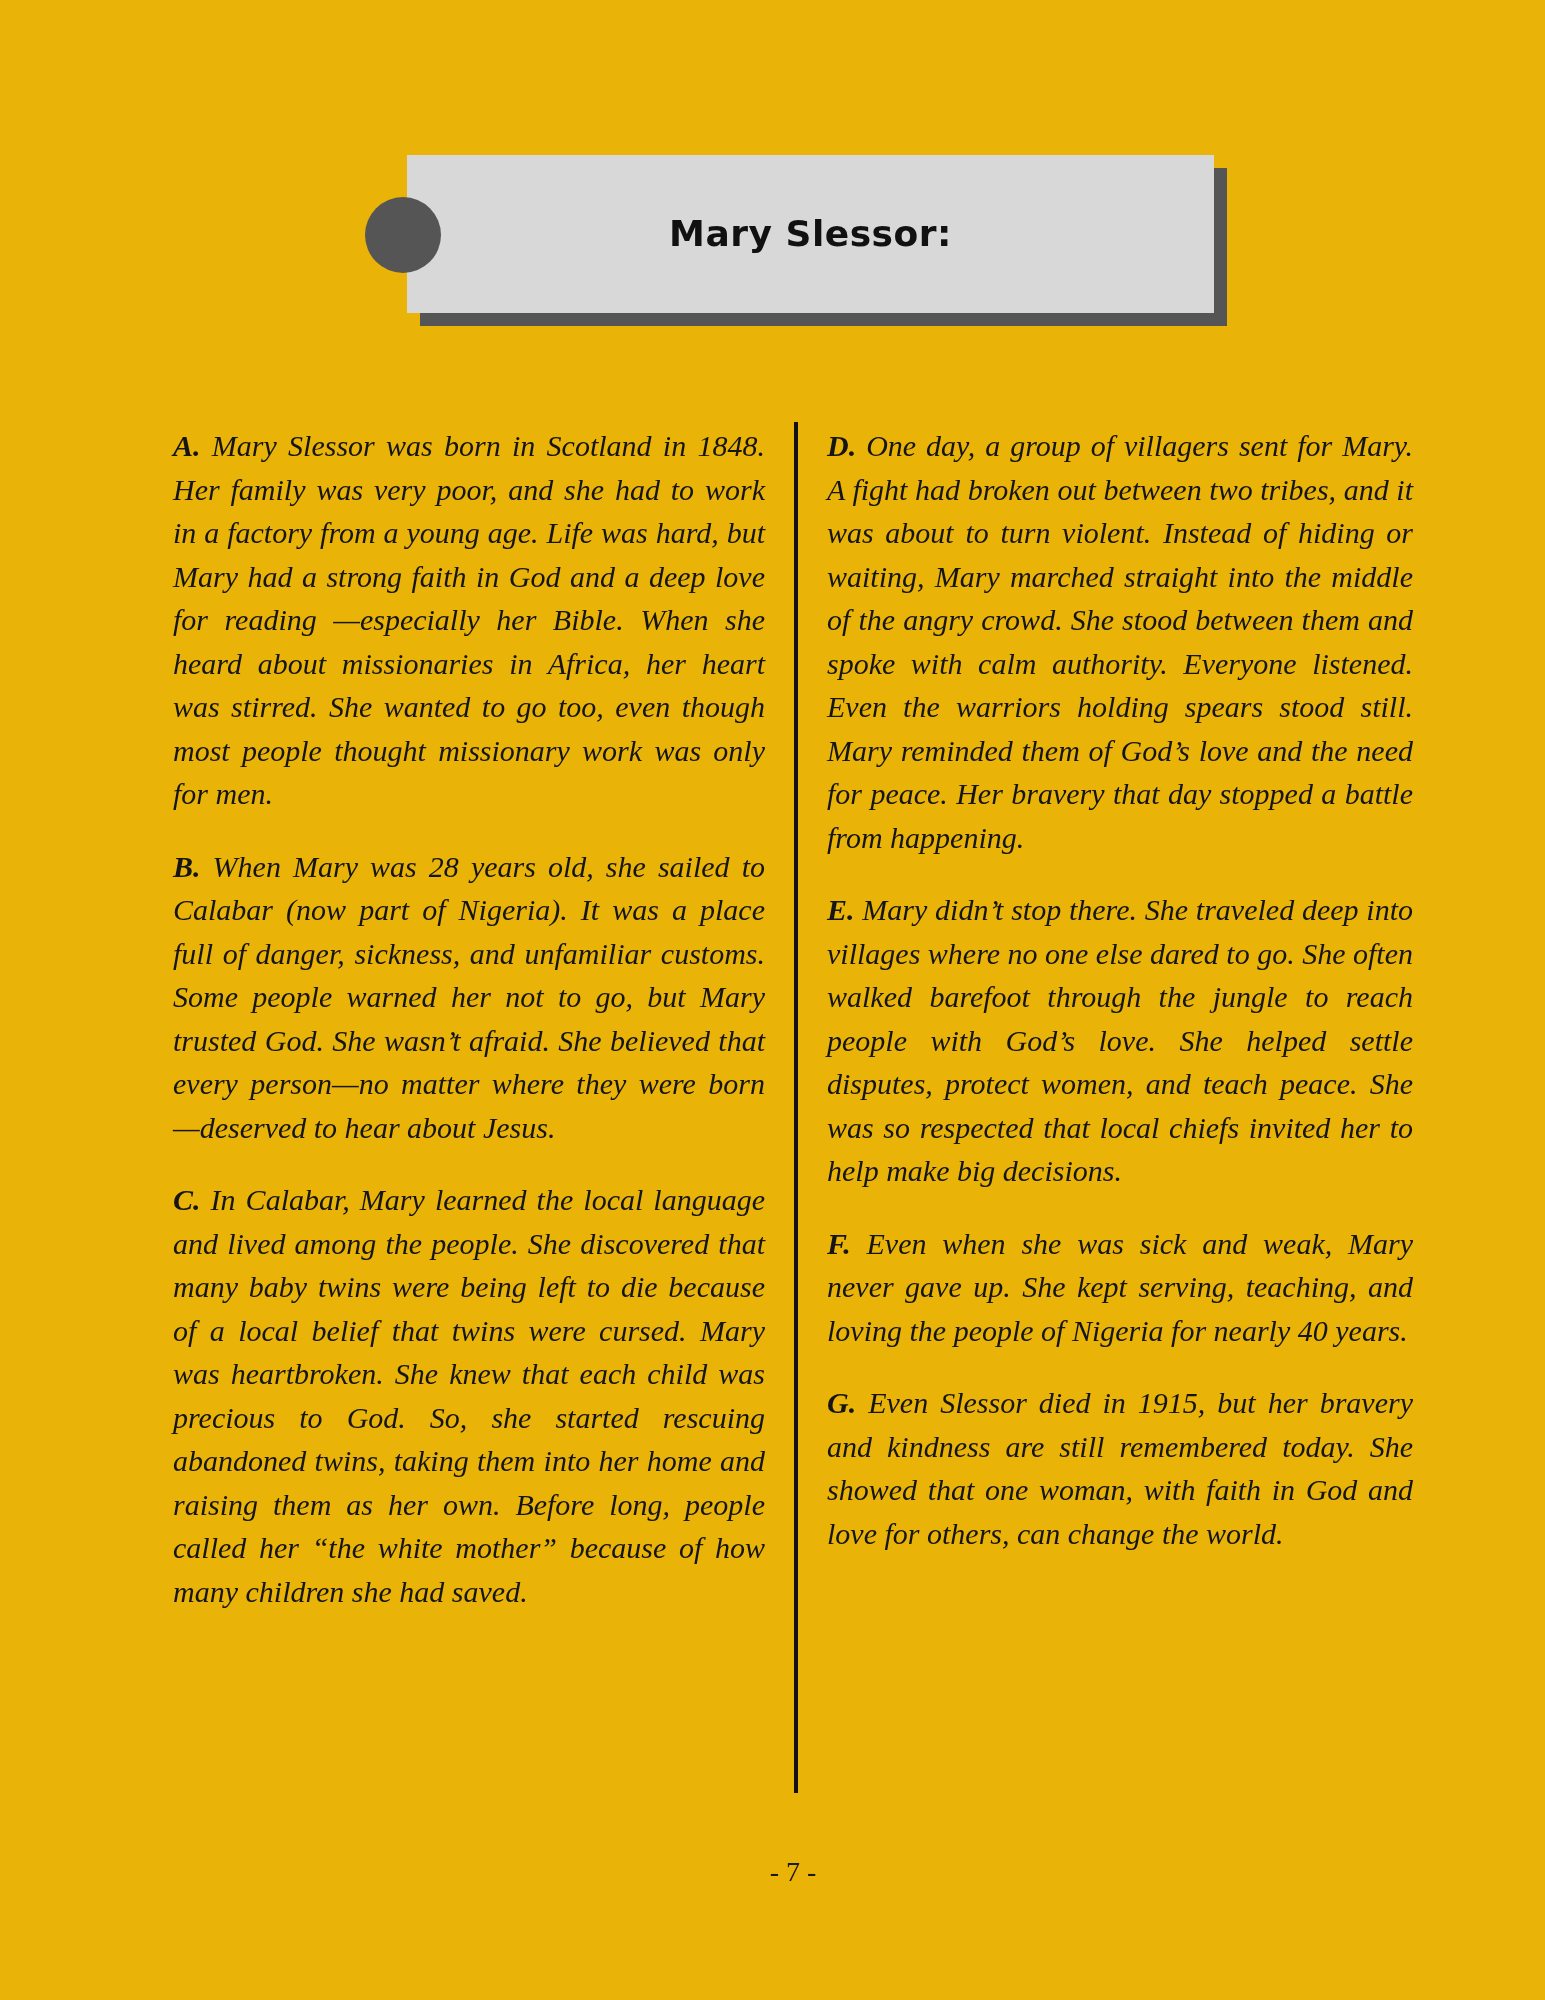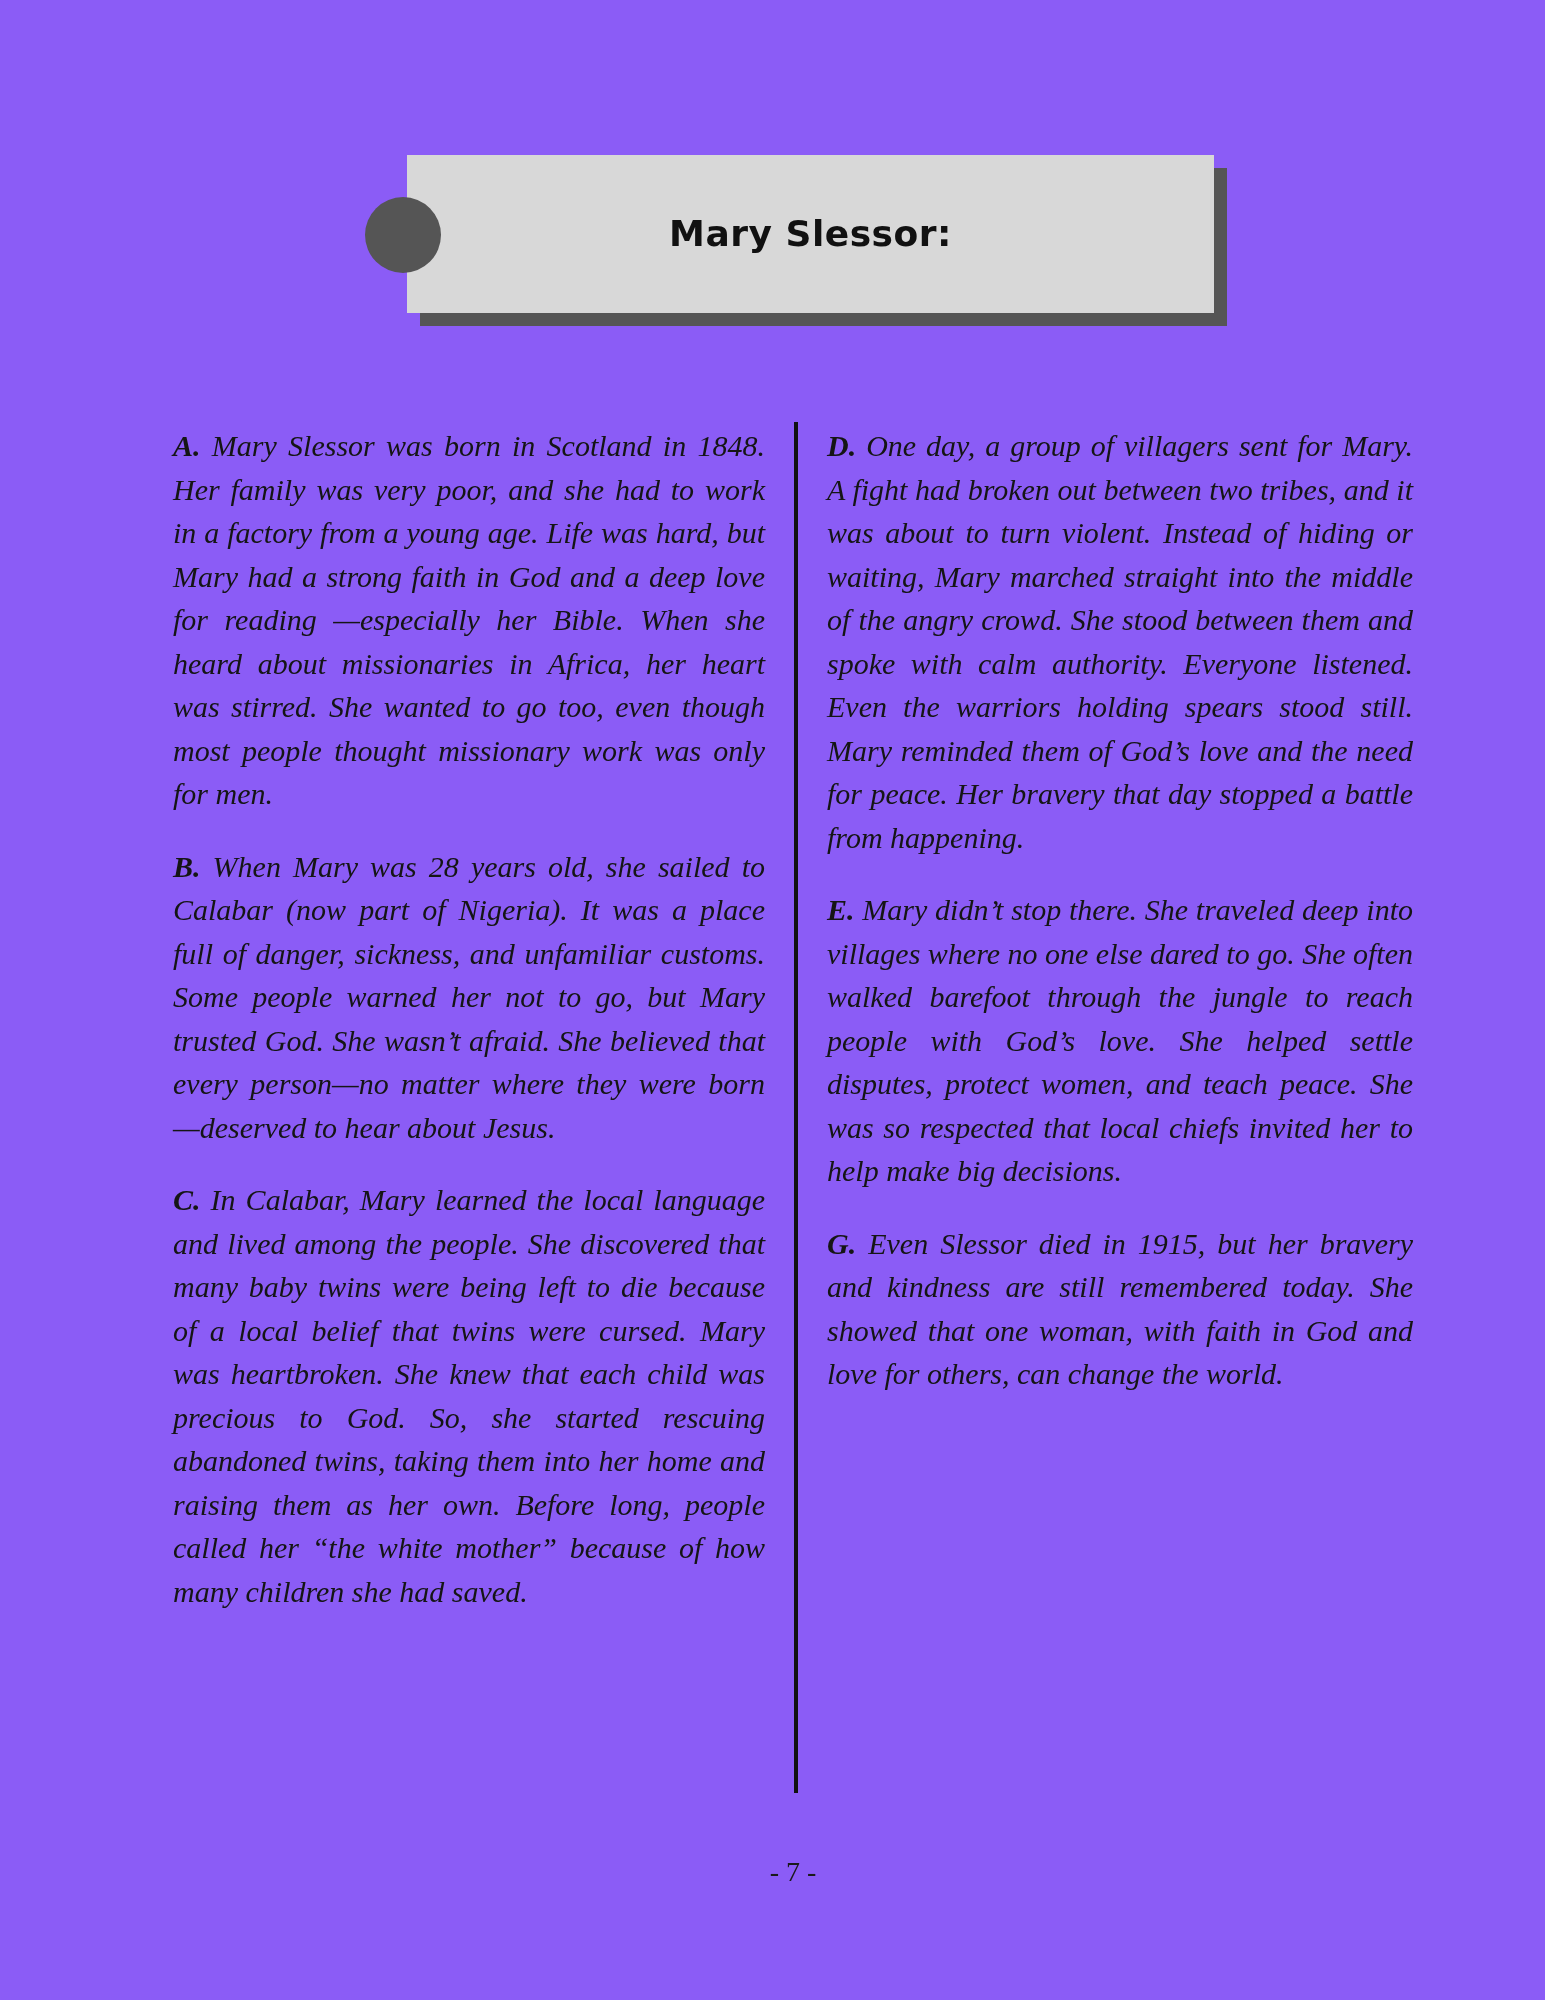--- a/index.html
+++ b/index.html
@@ -1,20 +1,20 @@
 <!DOCTYPE html>
 <html style="--box_fill: #d8d8d8; --box_shadow: #555555; --circle: #555555; --divider: #111111; --text: #151515;"><head>
 <meta charset="utf-8">
 <style>
   html, body { margin: 0; padding: 0; background: #ffffff; }
   .page {
     position: relative;
     width: 1545px;
     height: 2000px;
-    background: #8b5cf6;
+    background: #eab308;
     overflow: hidden;
     font-family: "Liberation Serif", serif;
     color: var(--text, #151515);
   }
 
   
   .title-box {
     position: absolute;
     left: 407px;
     top: 155px;
@@ -103,20 +103,21 @@
       <p class="para"><b class="para-label">A.</b><span> Mary Slessor was born in Scotland in 1848. Her family was very poor, and she had to work in a factory from a young age. Life was hard, but Mary had a strong faith in God and a deep love for reading —especially her Bible. When she heard about missionaries in Africa, her heart was stirred. She wanted to go too, even though most people thought missionary work was only for men.</span></p>
       <p class="para"><b class="para-label">B.</b><span> When Mary was 28 years old, she sailed to Calabar (now part of Nigeria). It was a place full of danger, sickness, and unfamiliar customs. Some people warned her not to go, but Mary trusted God. She wasn’t afraid. She believed that every person—no matter where they were born —deserved to hear about Jesus.</span></p>
       <p class="para"><b class="para-label">C.</b><span> In Calabar, Mary learned the local language and lived among the people. She discovered that many baby twins were being left to die because of a local belief that twins were cursed. Mary was heartbroken. She knew that each child was precious to God. So, she started rescuing abandoned twins, taking them into her home and raising them as her own. Before long, people called her “the white mother” because of how many children she had saved.</span></p>
     </section>
 
     <div class="divider"></div>
 
     <section class="col">
       <p class="para"><b class="para-label">D.</b><span> One day, a group of villagers sent for Mary. A fight had broken out between two tribes, and it was about to turn violent. Instead of hiding or waiting, Mary marched straight into the middle of the angry crowd. She stood between them and spoke with calm authority. Everyone listened. Even the warriors holding spears stood still. Mary reminded them of God’s love and the need for peace. Her bravery that day stopped a battle from happening.</span></p>
       <p class="para"><b class="para-label">E.</b><span> Mary didn’t stop there. She traveled deep into villages where no one else dared to go. She often walked barefoot through the jungle to reach people with God’s love. She helped settle disputes, protect women, and teach peace. She was so respected that local chiefs invited her to help make big decisions.</span></p>
+      <p class="para"><b class="para-label">F.</b><span> Even when she was sick and weak, Mary never gave up. She kept serving, teaching, and loving the people of Nigeria for nearly 40 years.</span></p>
       <p class="para"><b class="para-label">G.</b><span> Even Slessor died in 1915, but her bravery and kindness are still remembered today. She showed that one woman, with faith in God and love for others, can change the world.</span></p>
     </section>
 
   </main>
 
   <footer class="page-number">- 7 -</footer>
 
 </div>
 
 </body></html>

